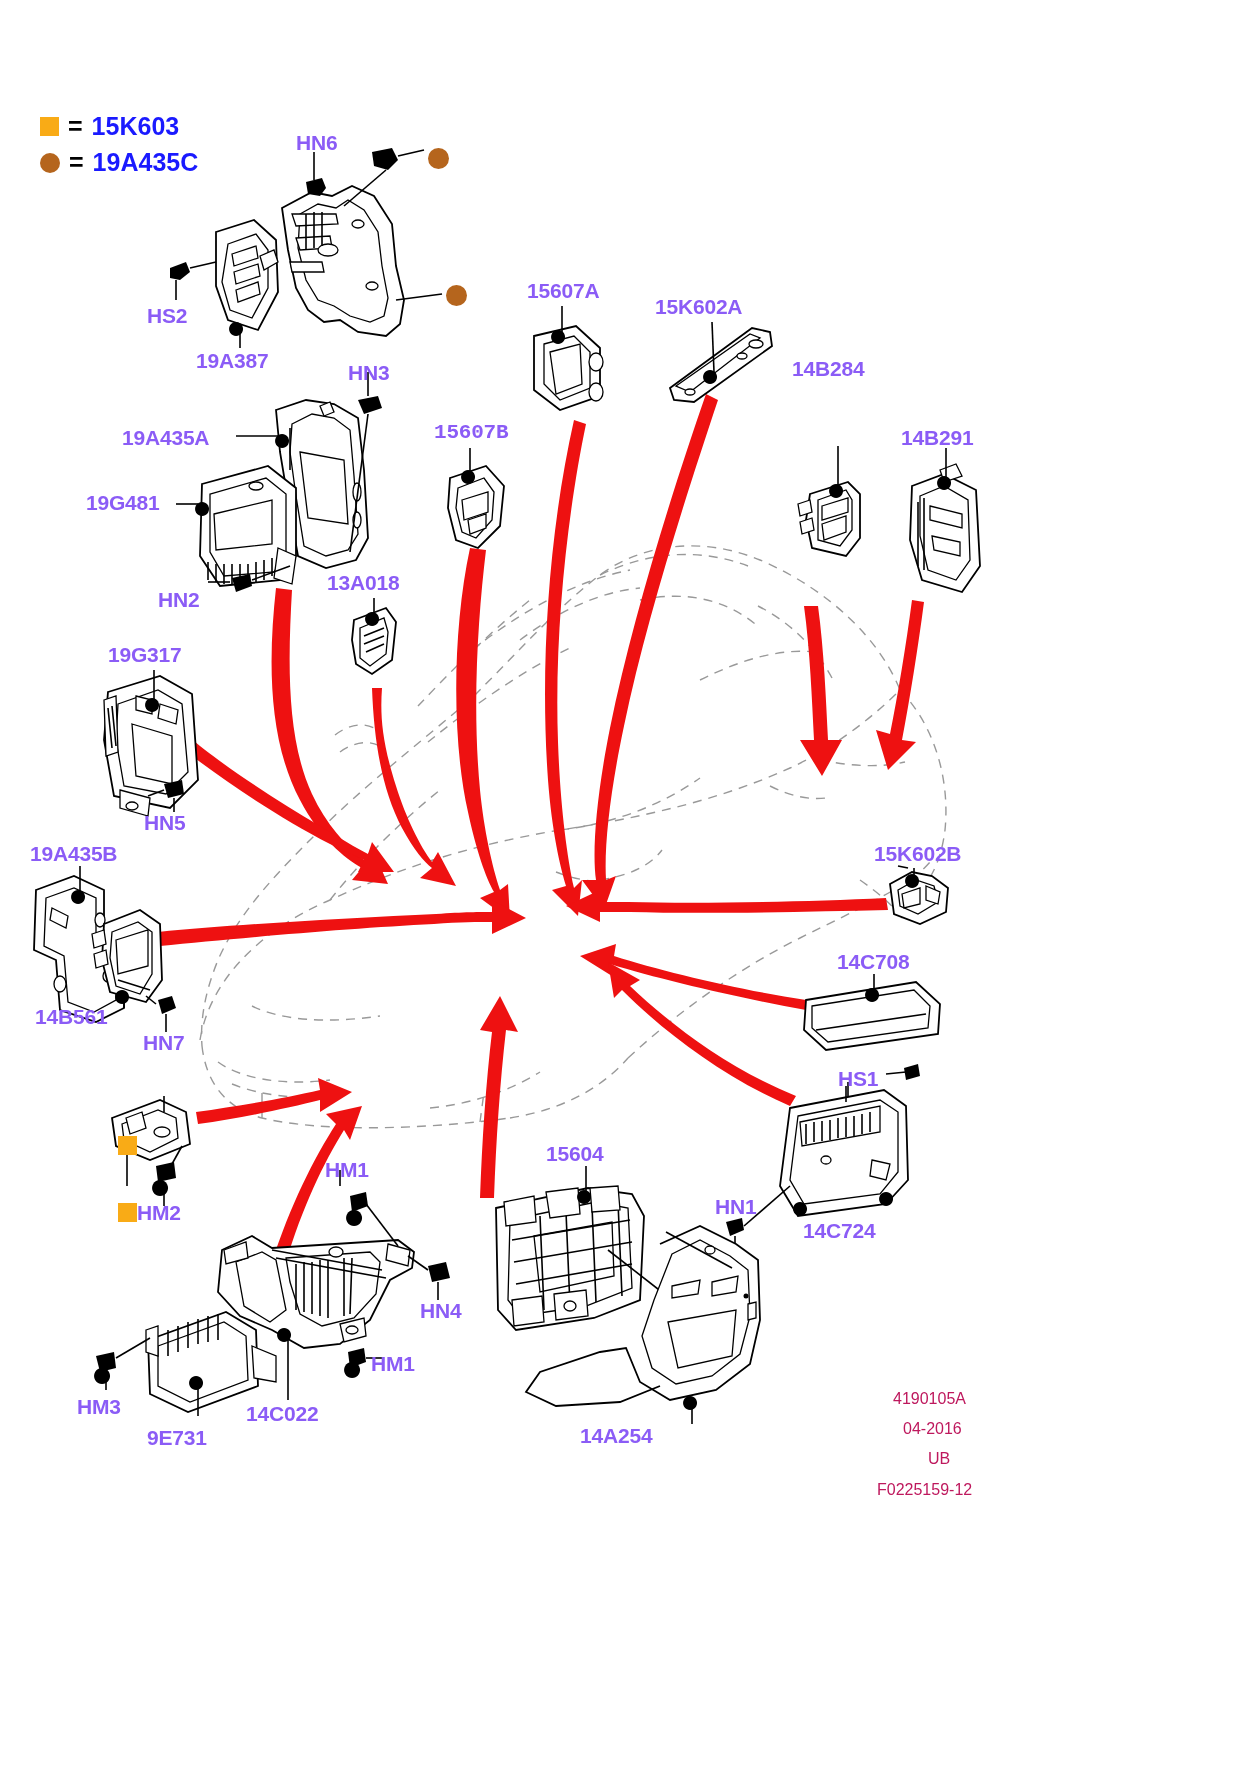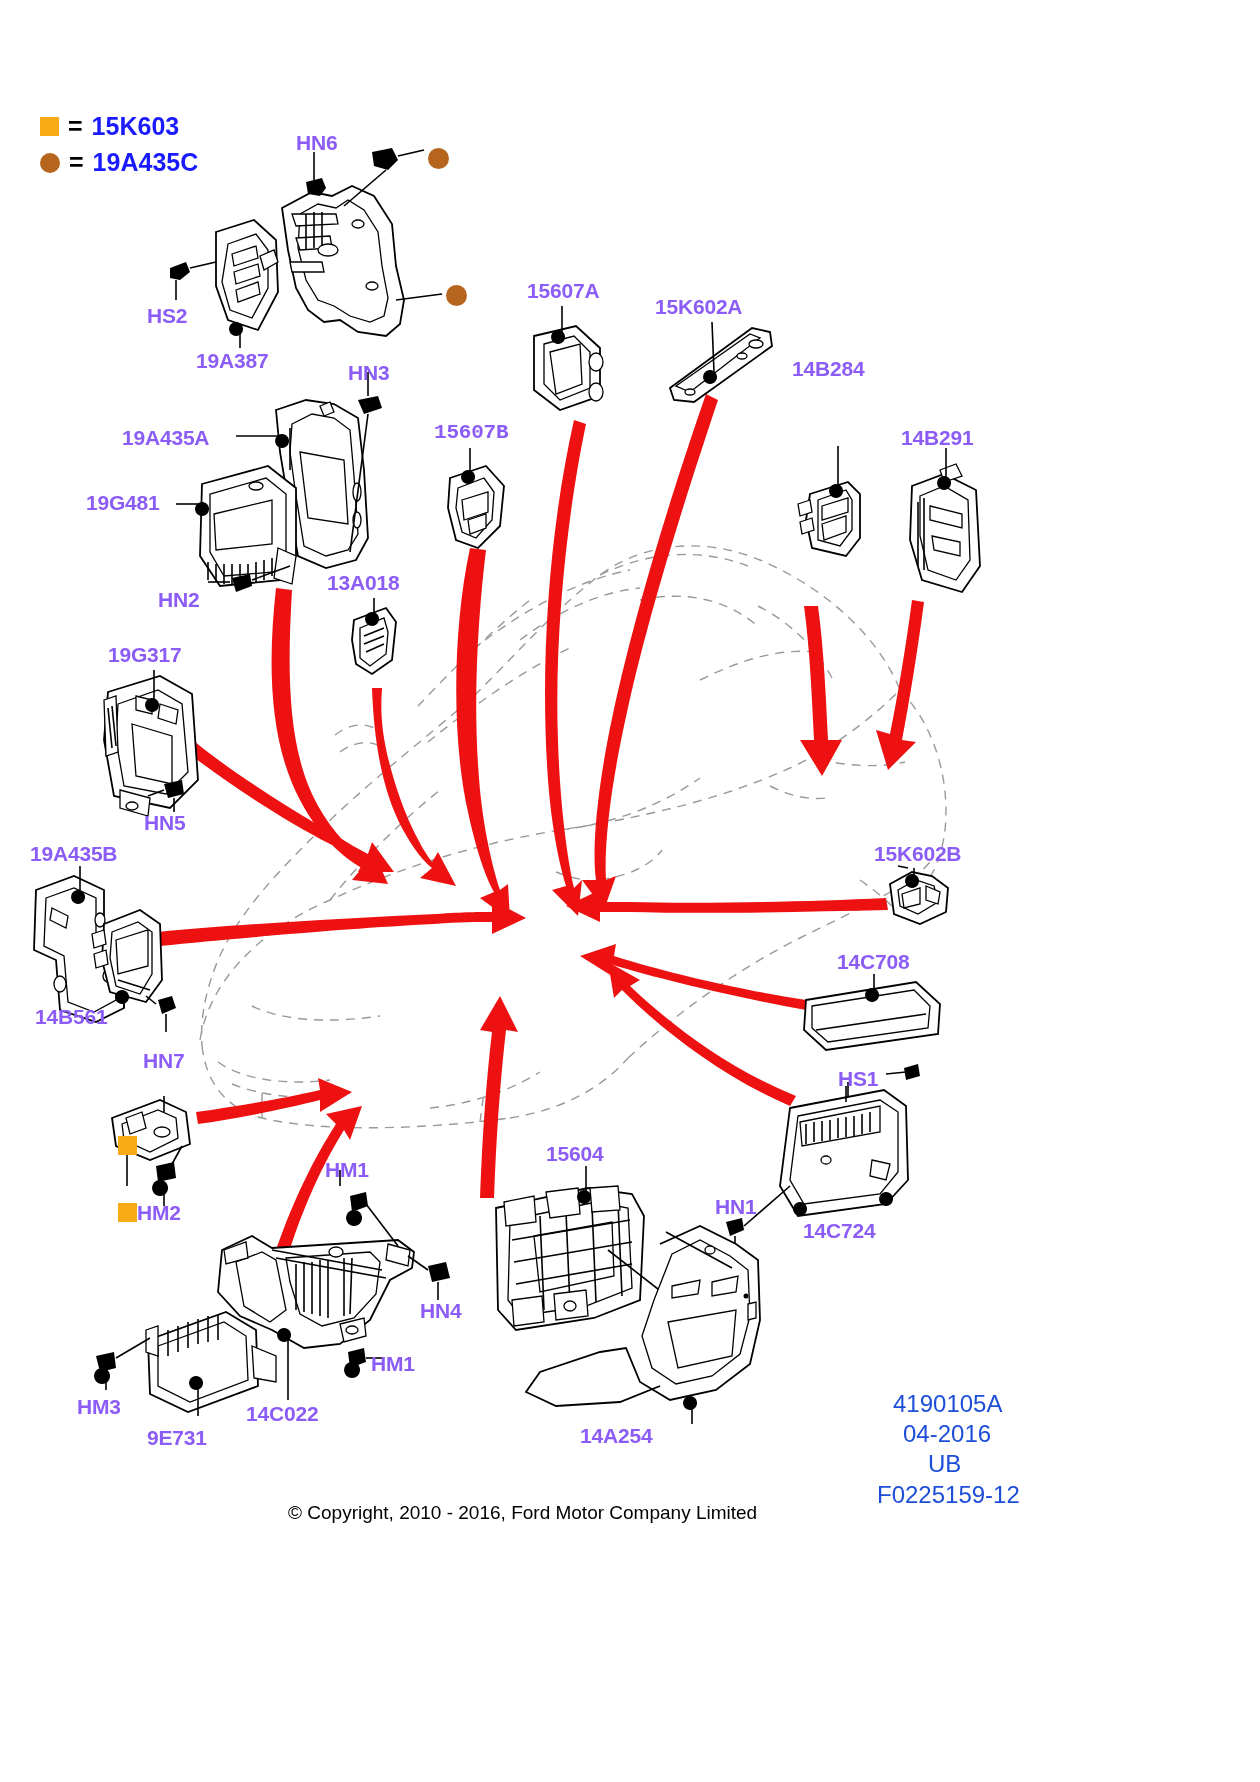--- a/index.html
+++ b/index.html
@@ -68,22 +68,22 @@
     background: #b5651d;
   }
   .foot {
     position: absolute;
     color: #000;
     font-size: 19px;
     white-space: nowrap;
   }
   .code {
     position: absolute;
-    color: #1d4ed8;
-    font-size: 24px;
+    color: #be185d;
+    font-size: 16px;
     white-space: nowrap;
     text-align: right;
   }
   svg.layer {
     position: absolute;
     left: 0;
     top: 0;
     width: 1260px;
     height: 1782px;
     pointer-events: none;
@@ -533,40 +533,39 @@
   <div class="lbl" style="left:122px; top:427px;">19A435A</div>
   <div class="lbl" style="left:434px; top:422px;font-family:Liberation Mono, monospace;">15607B</div>
   <div class="lbl" style="left:86px;  top:492px;">19G481</div>
   <div class="lbl" style="left:158px; top:577px;margin-top:12px;">HN2</div>
   <div class="lbl" style="left:327px; top:572px;">13A018</div>
   <div class="lbl" style="left:108px; top:644px;text-align:right;">19G317</div>
   <div class="lbl" style="left:144px; top:812px;">HN5</div>
   <div class="lbl" style="left:30px;  top:843px;">19A435B</div>
   <div class="lbl" style="left:874px; top:843px;">15K602B</div>
   <div class="lbl" style="left:35px;  top:1006px;">14B561</div>
-  <div class="lbl" style="left:143px; top:1032px;margin-top:18px;">HN7</div>
+  <div class="lbl" style="left:143px; top:1032px;">HN7</div>
   <div class="lbl" style="left:837px; top:951px;">14C708</div>
   <div class="lbl" style="left:838px; top:1068px;">HS1</div>
   <div class="lbl" style="left:137px; top:1202px;">HM2</div>
   <div class="lbl" style="left:325px; top:1159px;">HM1</div>
   <div class="lbl" style="left:546px; top:1143px;">15604</div>
   <div class="lbl" style="left:715px; top:1196px;">HN1</div>
   <div class="lbl" style="left:803px; top:1220px;">14C724</div>
   <div class="lbl" style="left:420px; top:1300px;">HN4</div>
   <div class="lbl" style="left:371px; top:1353px;">HM1</div>
   <div class="lbl" style="left:77px;  top:1396px;">HM3</div>
   <div class="lbl" style="left:147px; top:1427px;">9E731</div>
   <div class="lbl" style="left:246px; top:1403px;">14C022</div>
   <div class="lbl" style="left:580px; top:1425px;">14A254</div>
 
   <span class="marker-sq" style="left:118px; top:1136px;"></span>
   <span class="marker-sq" style="left:118px; top:1203px;"></span>
   <span class="marker-ci" style="left:428px; top:148px;"></span>
   <span class="marker-ci" style="left:446px; top:285px;"></span>
 
-  <div class="foot" style="left:288px; top:1502px;">© Copyright, 2010 - 2016, Ford Motor Company Limited</div>
 
   <div class="code" style="left:893px; top:1390px;">4190105A</div>
   <div class="code" style="left:903px; top:1420px;">04-2016</div>
   <div class="code" style="left:928px; top:1450px;">UB</div>
   <div class="code" style="left:877px; top:1481px;">F0225159-12</div>
 
 </div>
 
 </body></html>

